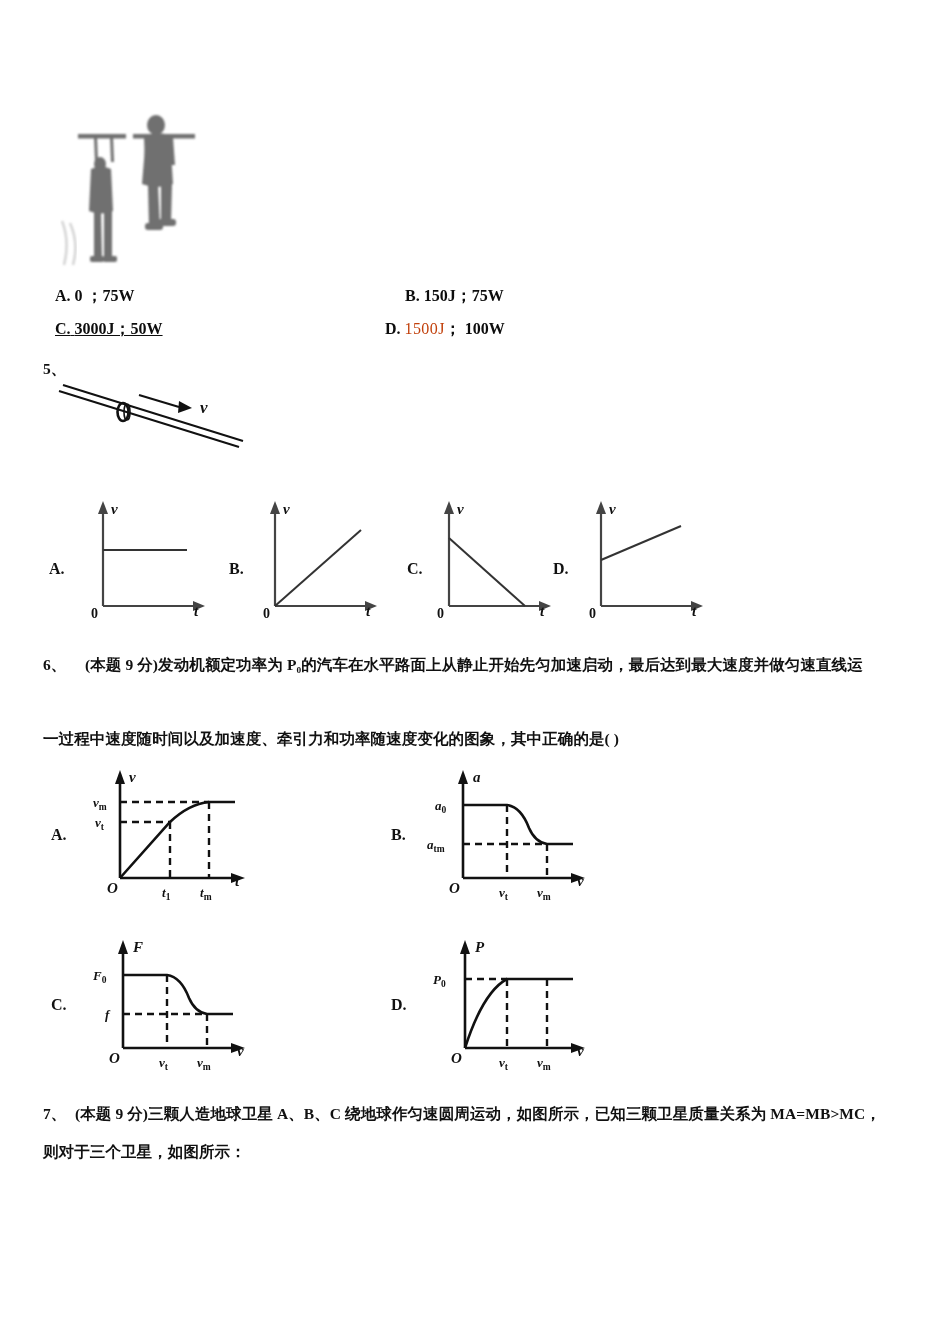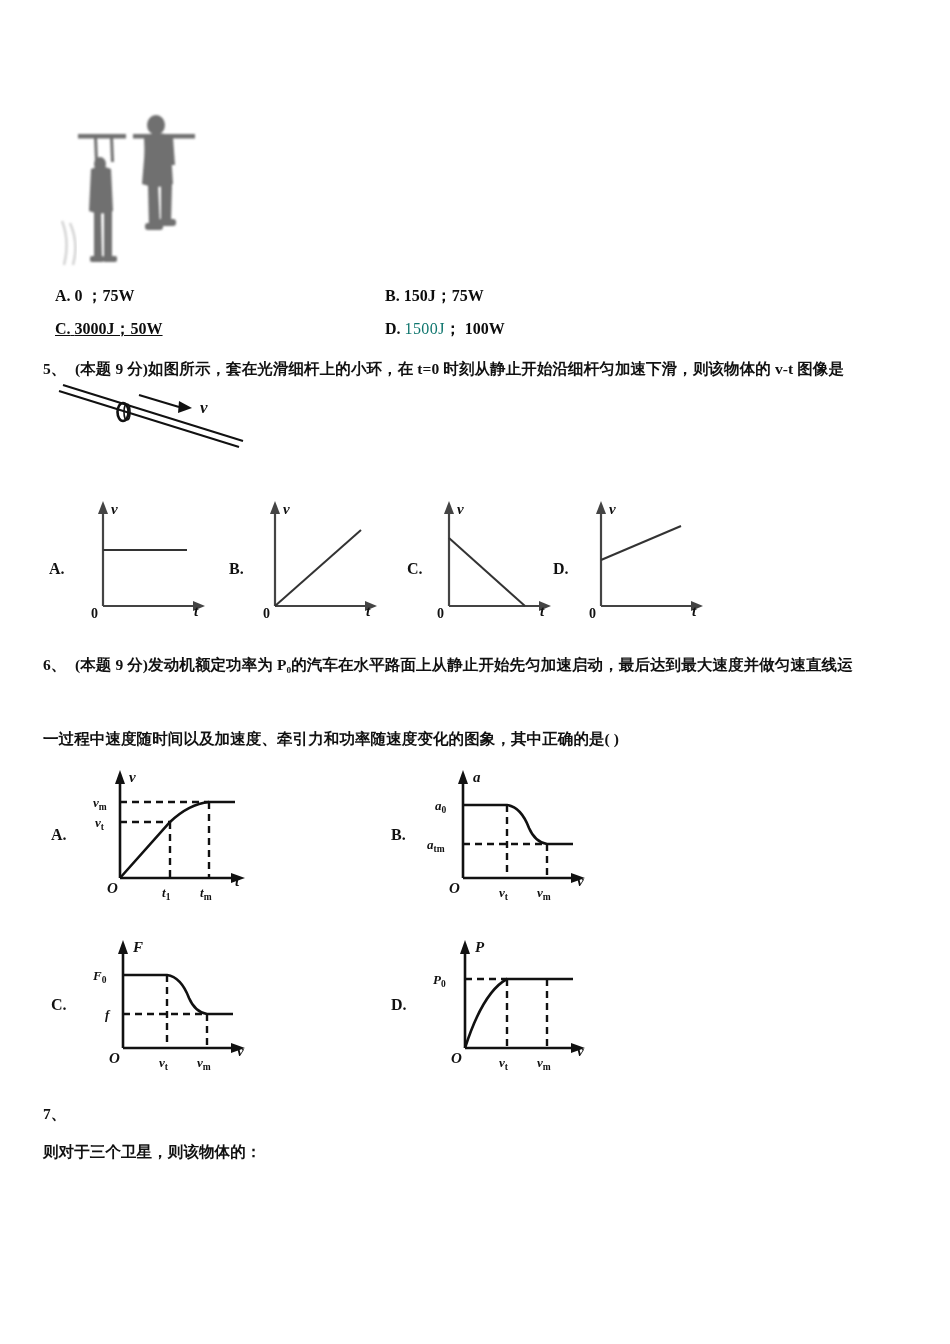--- a/index.html
+++ b/index.html
@@ -37,21 +37,21 @@
   .opt {
     position: absolute;
     font-family: "Liberation Serif", "DejaVu Serif", serif;
     font-size: 16px;
     font-weight: bold;
     white-space: nowrap;
     color: #0d0d0d;
   }
   .opt .faded {
     font-weight: normal;
-    color: #0f766e;
+    color: #c2410c;
     font-size: 16px;
     letter-spacing: 0.4px;
   }
   .choice-label {
     position: absolute;
     font-family: "Liberation Serif", "DejaVu Serif", serif;
     font-size: 16px;
     font-weight: bold;
     color: #111;
   }
@@ -125,26 +125,25 @@
         <rect x="100" y="116" width="18" height="7" rx="3"></rect>
       </g>
       <g filter="url(#blur1)" fill="none" stroke="#d4d4d4" stroke-width="2.5">
         <path d="M4 118 q8 20 2 44"></path>
         <path d="M12 120 q9 20 3 42"></path>
       </g>
     </svg>
   </div>
 
   <div class="opt" style="left:42px; top:286px;"><span>A.</span>&nbsp;<span>0 ；75W</span></div>
-  <div class="opt" style="left:372px; top:286px;"><span>B.</span>&nbsp;<span>150J；75W</span></div>
+  <div class="opt" style="left:392px; top:286px;"><span>B.</span>&nbsp;<span>150J；75W</span></div>
   <div class="opt" style="left:42px; top:319px;text-decoration:underline;"><span>C.</span>&nbsp;<span>3000J；50W</span></div>
   <div class="opt" style="left:372px; top:319px;"><span>D.</span>&nbsp;<span class="faded">1500J</span><span>；</span>&nbsp;<span>100W</span></div>
 
   <div class="q-text" style="left:30px; top:359px;">5、</div>
-  <div class="q-text" style="left:62px; top:359px;">(本题 9 分)如图所示，套在光滑细杆上的小环，在 t=0 时刻从静止开始沿细杆匀加速下滑，则该物体的 v-t 图像是</div>
 
   <div class="gfx" style="left:38px; top:383px;">
     <svg width="195" height="72" viewBox="0 0 195 72">
       <g stroke="#111" stroke-width="2.1" fill="none">
         <line x1="8" y1="8" x2="188" y2="64"></line>
         <line x1="12" y1="2" x2="192" y2="58"></line>
       </g>
       <g>
         <ellipse cx="72" cy="29" rx="5.5" ry="9" fill="none" stroke="#111" stroke-width="2.6"></ellipse>
         <ellipse cx="76" cy="29" rx="3" ry="8" fill="none" stroke="#111" stroke-width="1.6"></ellipse>
@@ -207,21 +206,21 @@
       <line class="axis" x1="12" y1="108" x2="12" y2="14"></line>
       <polygon points="7,16 12,3 17,16" fill="#444"></polygon>
       <line class="curve" x1="12" y1="62" x2="92" y2="28"></line>
       <text x="20" y="16" class="axlbl">v</text>
       <text x="103" y="118" class="axlbl">t</text>
       <text x="0" y="120" class="zero">0</text>
     </svg>
   </div>
 
   <div class="q-text" style="left:30px; top:655px;">6、</div>
-  <div class="q-text" style="left:62px; top:655px;">(本题 9 分)发动机额定功率为 P₀的汽车在水平路面上从静止开始先匀加速启动，最后达到最大速度并做匀速直线运</div>
+  <div class="q-text" style="left:72px; top:655px;">(本题 9 分)发动机额定功率为 P₀的汽车在水平路面上从静止开始先匀加速启动，最后达到最大速度并做匀速直线运</div>
   <div class="q-text" style="left:30px; top:729px;">一过程中速度随时间以及加速度、牵引力和功率随速度变化的图象，其中正确的是(  )</div>
 
   <div class="choice-label" style="left:38px; top:826px;">A.</div>
   <div class="gfx" style="left:72px; top:760px;">
     <svg width="190" height="145" viewBox="0 0 190 145">
       <line class="axis-dark" x1="35" y1="118" x2="148" y2="118"></line>
       <polygon points="146,113 160,118 146,123" fill="#111"></polygon>
       <line class="axis-dark" x1="35" y1="118" x2="35" y2="22"></line>
       <polygon points="30,24 35,10 40,24" fill="#111"></polygon>
       <path class="curve-dark" d="M35 118 L85 62 Q104 44 124 42 L150 42"></path>
@@ -295,15 +294,16 @@
       <text x="50" y="22" class="axlbl">P</text>
       <text x="152" y="126" class="axlbl">v</text>
       <text x="26" y="133" class="axlbl">O</text>
       <text x="8" y="54" class="axlbl-sm">P<tspan class="sub" dy="3">0</tspan></text>
       <text x="74" y="137" class="axlbl-sm">v<tspan class="sub" dy="3">t</tspan></text>
       <text x="112" y="137" class="axlbl-sm">v<tspan class="sub" dy="3">m</tspan></text>
     </svg>
   </div>
 
   <div class="q-text" style="left:30px; top:1104px;">7、</div>
-  <div class="q-text" style="left:30px; top:1142px;">则对于三个卫星，则该物体的：</div>
+  <div class="q-text" style="left:62px; top:1104px;">(本题 9 分)三颗人造地球卫星 A、B、C 绕地球作匀速圆周运动，如图所示，已知三颗卫星质量关系为 MA=MB&gt;MC，</div>
+  <div class="q-text" style="left:30px; top:1142px;">则对于三个卫星，如图所示：</div>
 
 </div>
 
 </body></html>

